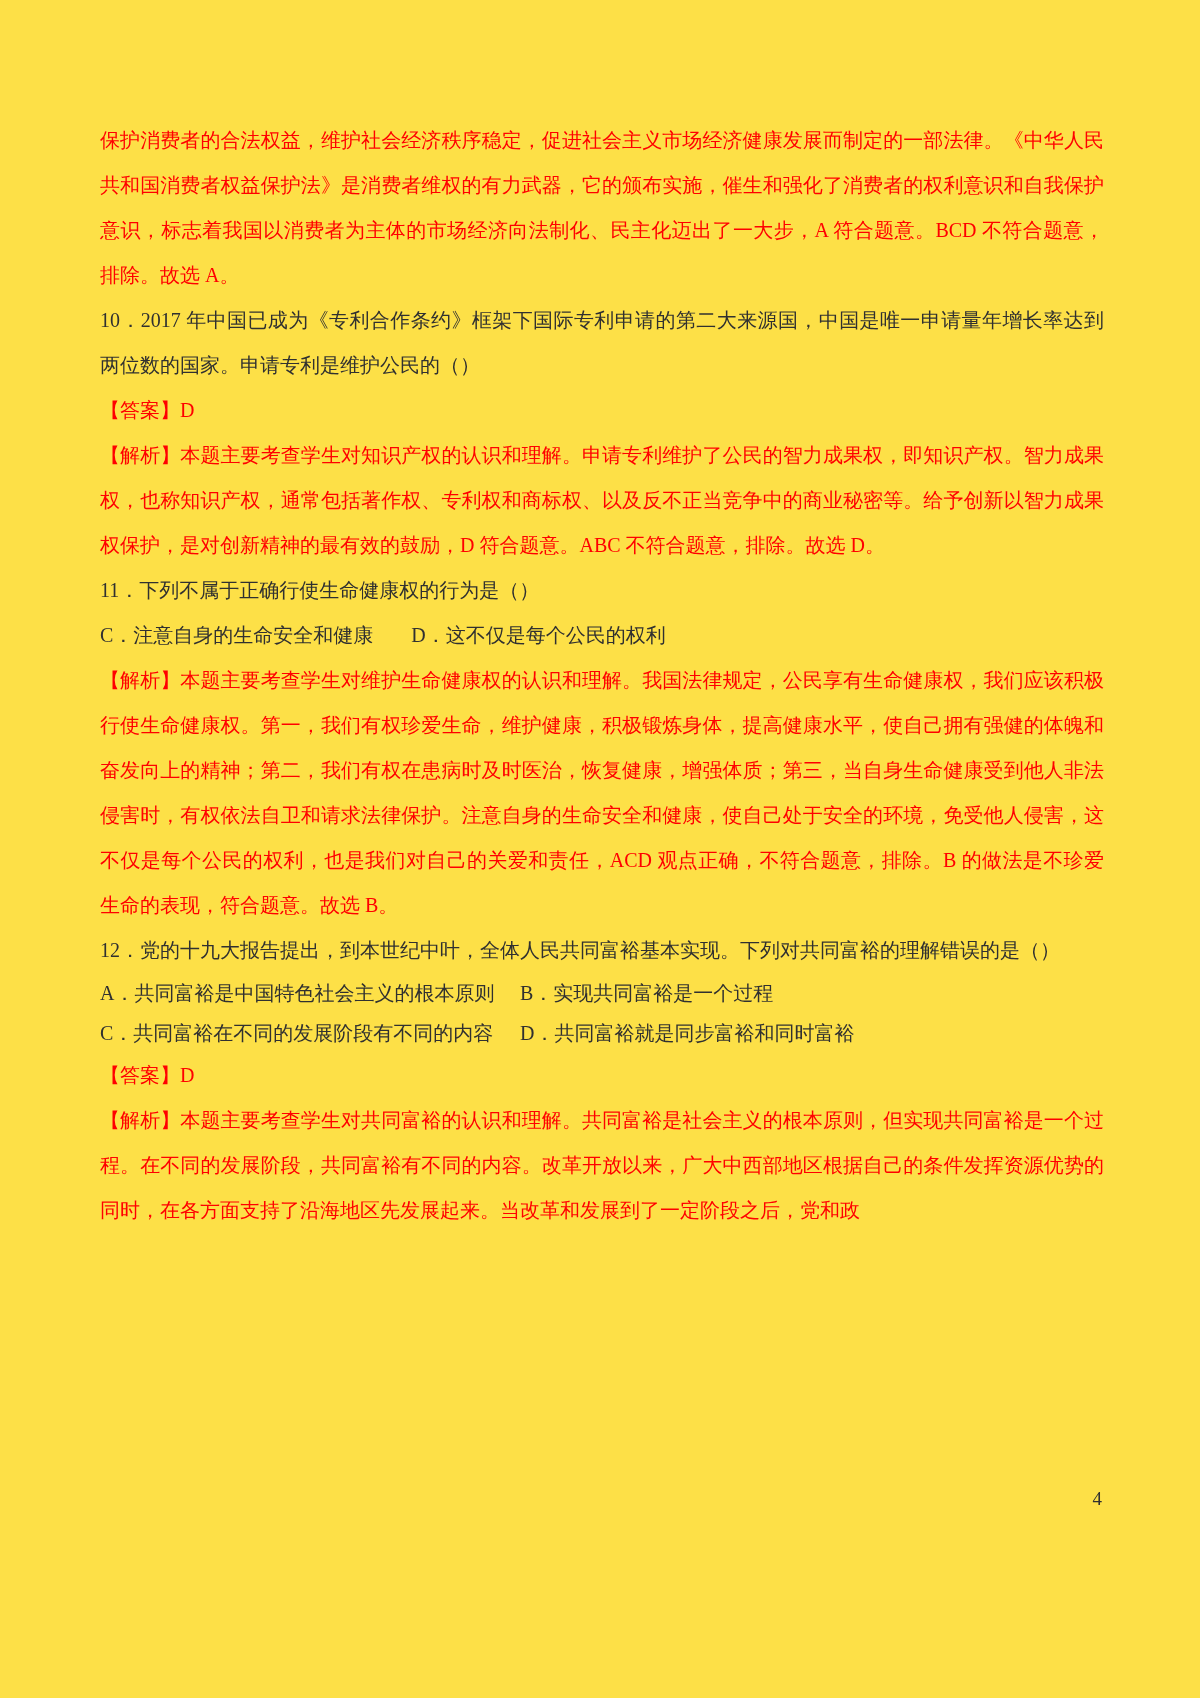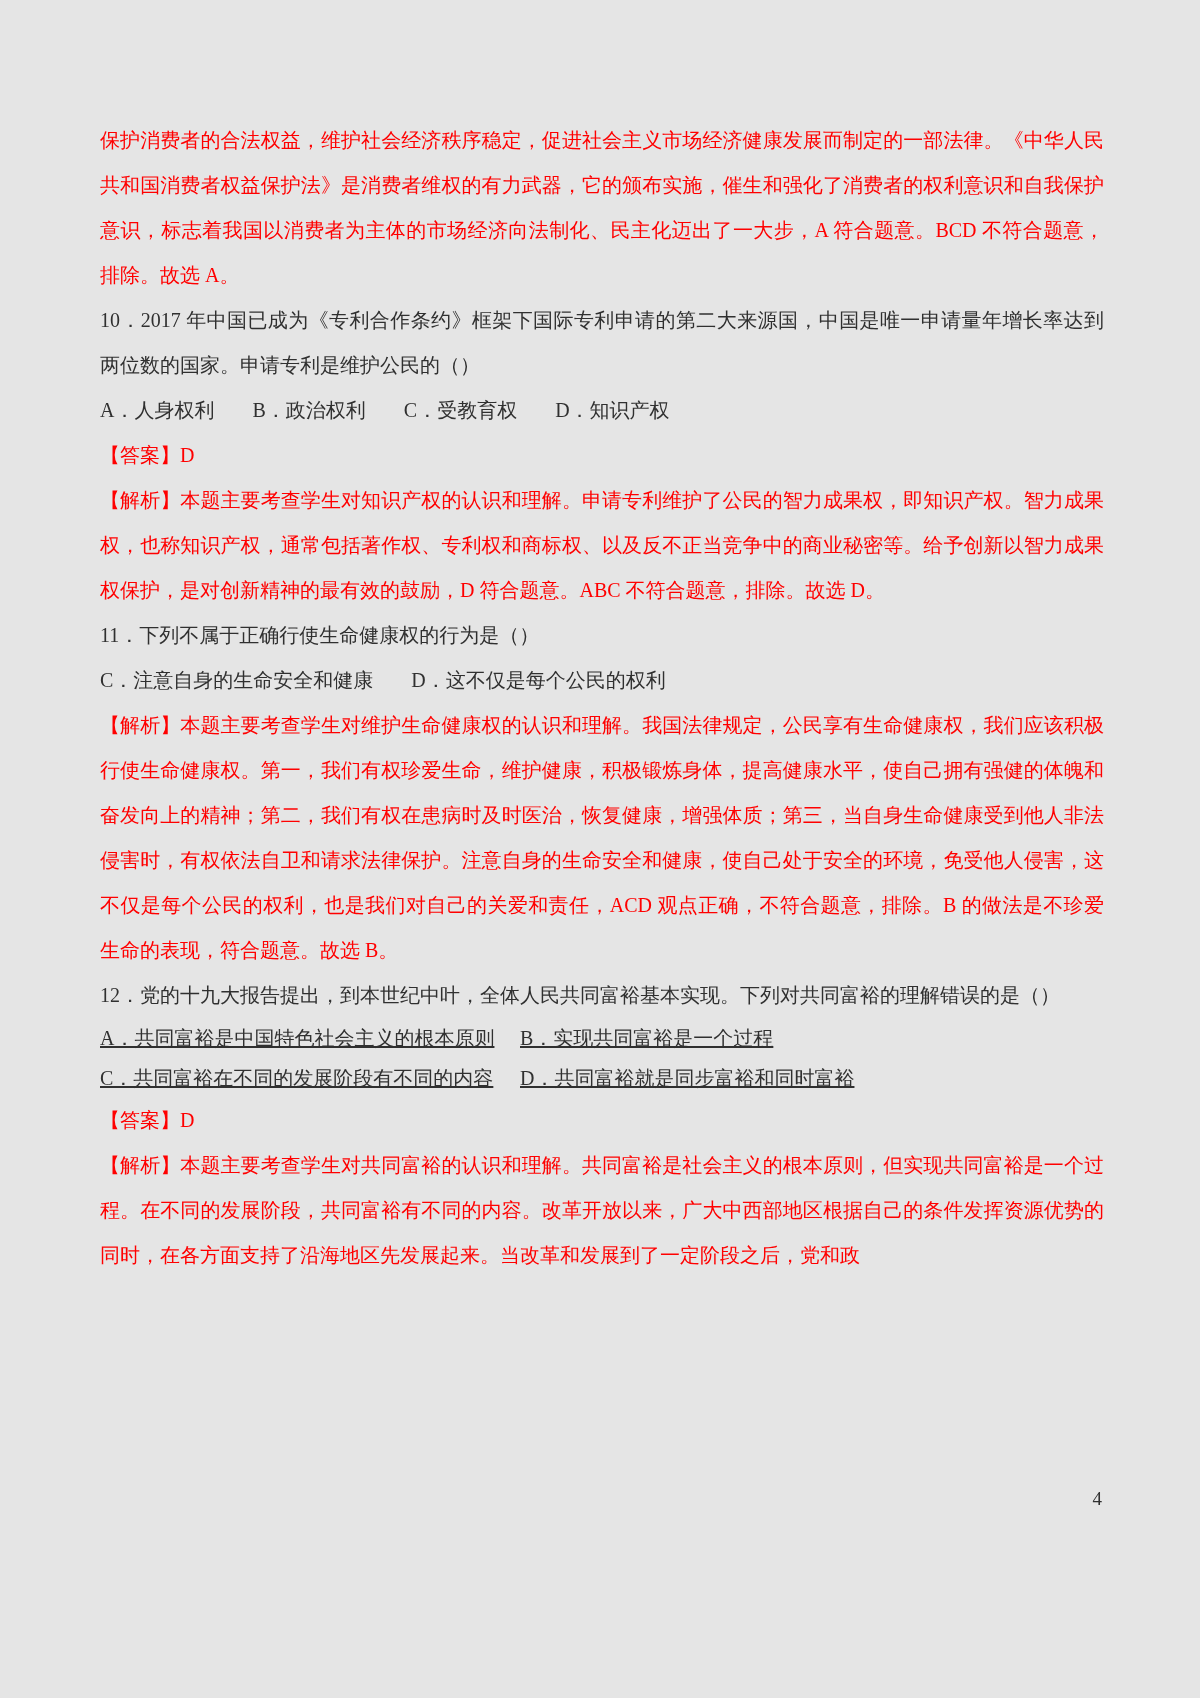--- a/index.html
+++ b/index.html
@@ -1,62 +1,56 @@
 <!DOCTYPE html>
 <html><head>
 <meta charset="utf-8">
 <style>
   html, body { margin: 0; padding: 0; background: #ffffff; }
   .page {
     position: relative;
     width: 1200px;
     height: 1698px;
     margin: 0 auto;
-    background: #e5e5e5;
+    background: #fde047;
     box-sizing: border-box;
     padding: 118px 96px 0 100px;
     font-family: "Liberation Serif", "DejaVu Serif", serif;
     font-size: 20px;
     line-height: 45px;
     color: #303030;
     overflow: hidden;
   }
   p { margin: 0; text-align: justify; }
   .red { color: #ff0000; }
   .options-row {
     display: flex;
     column-gap: 38px;
     text-align: left;
   }
   .options-row span { white-space: nowrap; }
-  .options-row.wide-first { column-gap: 0; line-height: 40px; text-decoration: underline; }
+  .options-row.wide-first { column-gap: 0; line-height: 40px; }
   .options-row.wide-first > span:first-child { flex: 0 0 420px; }
   .page-number {
     position: absolute;
     right: 98px;
     top: 1476px;
     font-size: 19px;
     color: #303030;
   }
 </style>
 </head>
 <body>
 
 <div class="page">
 
   <p class="red">保护消费者的合法权益，维护社会经济秩序稳定，促进社会主义市场经济健康发展而制定的一部法律。《中华人民共和国消费者权益保护法》是消费者维权的有力武器，它的颁布实施，催生和强化了消费者的权利意识和自我保护意识，标志着我国以消费者为主体的市场经济向法制化、民主化迈出了一大步，A 符合题意。BCD 不符合题意，排除。故选 A。</p>
 
   <section>
     <p>10．2017 年中国已成为《专利合作条约》框架下国际专利申请的第二大来源国，中国是唯一申请量年增长率达到两位数的国家。申请专利是维护公民的（）</p>
-    <p class="options-row">
-      <span>A．人身权利</span>
-      <span>B．政治权利</span>
-      <span>C．受教育权</span>
-      <span>D．知识产权</span>
-    </p>
     <p class="red">【答案】D</p>
     <p class="red">【解析】本题主要考查学生对知识产权的认识和理解。申请专利维护了公民的智力成果权，即知识产权。智力成果权，也称知识产权，通常包括著作权、专利权和商标权、以及反不正当竞争中的商业秘密等。给予创新以智力成果权保护，是对创新精神的最有效的鼓励，D 符合题意。ABC 不符合题意，排除。故选 D。</p>
   </section>
 
   <section>
     <p>11．下列不属于正确行使生命健康权的行为是（）</p>
     <p class="options-row">
       <span>C．注意自身的生命安全和健康</span>
       <span>D．这不仅是每个公民的权利</span>
     </p>

